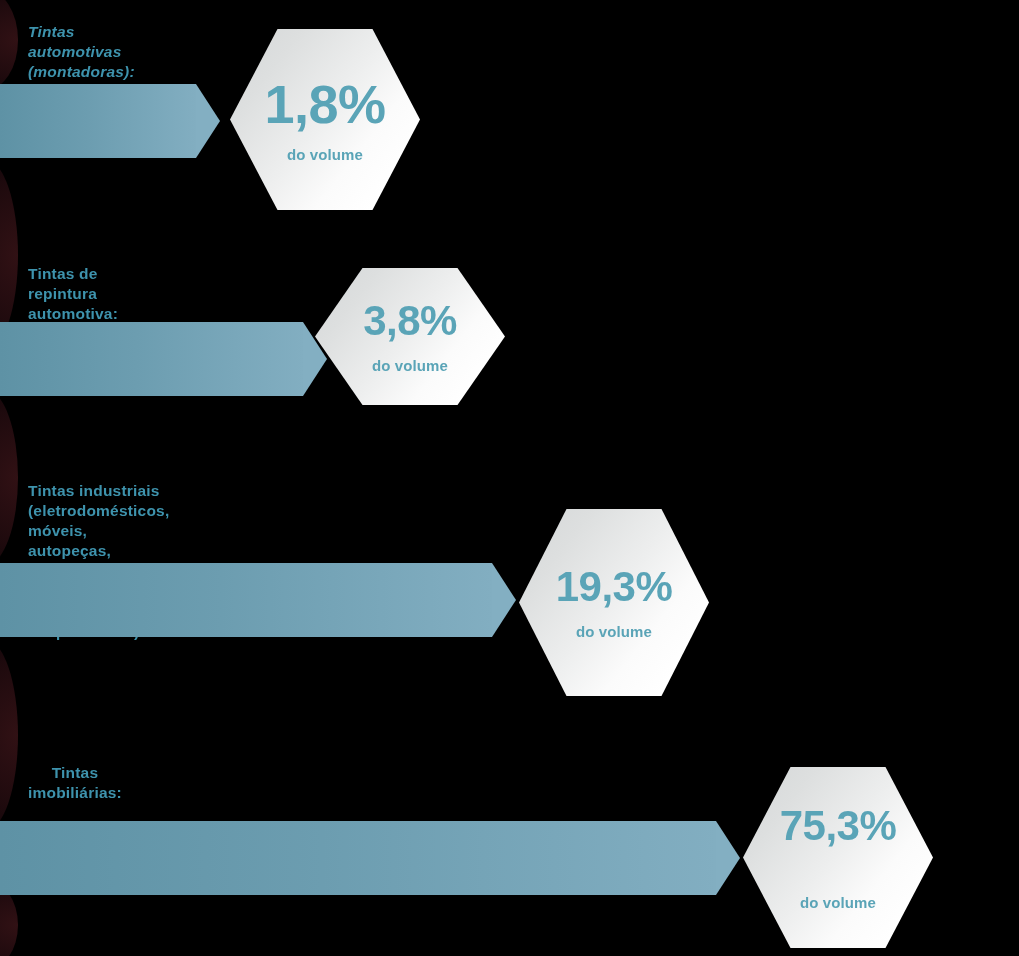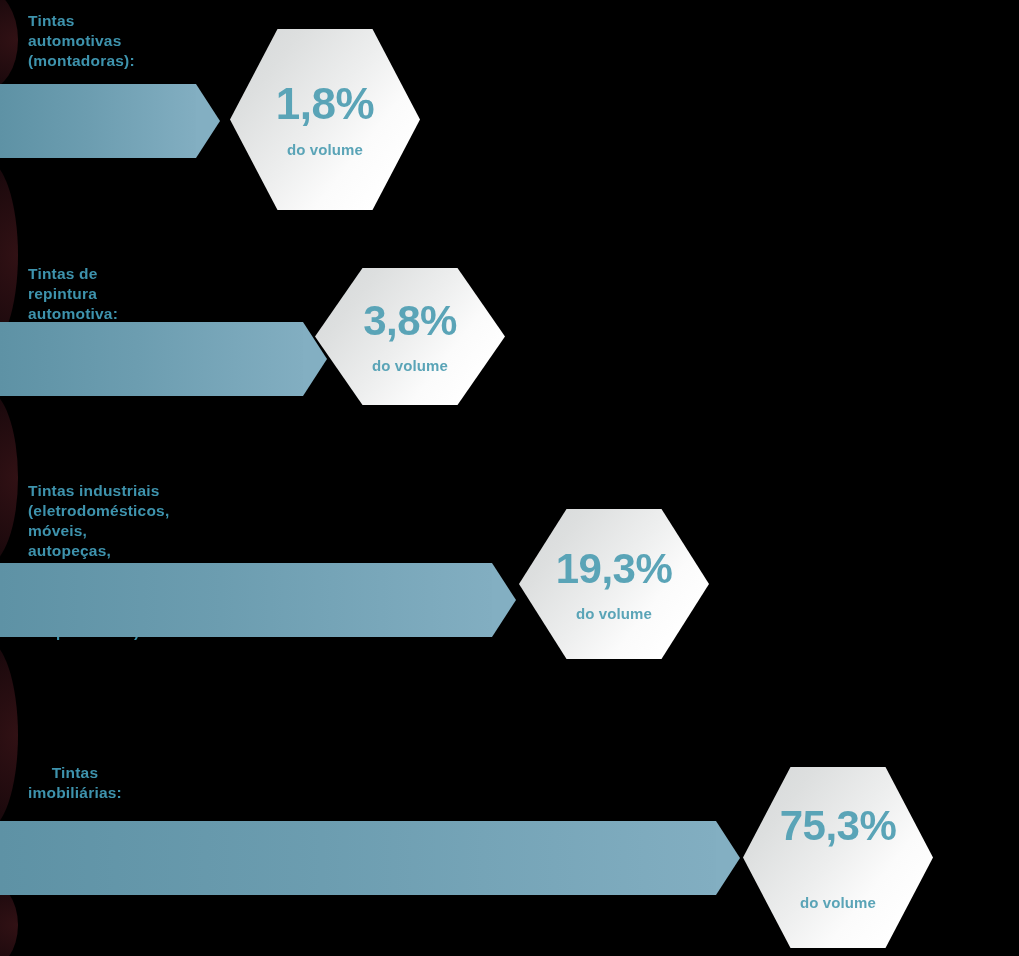--- a/index.html
+++ b/index.html
@@ -84,28 +84,28 @@
 
 <div id="infographic">
 
   <div class="edge-artifact" style="top:-10px;height:100px;"></div>
   <div class="edge-artifact" style="top:160px;height:190px;"></div>
   <div class="edge-artifact" style="top:390px;height:175px;"></div>
   <div class="edge-artifact" style="top:640px;height:190px;"></div>
   <div class="edge-artifact" style="top:880px;height:90px;"></div>
 
   <div class="row">
-    <div class="label" style="left:28px; top:11px;">Tintas automotivas
+    <div class="label" style="left:28px; top:22px;font-style:italic;">Tintas automotivas
 (montadoras):</div>
 
     <div class="bar" style="left:0px; top:84px; width:196px; height:74px;"></div>
     <div class="bar-tip" style="left:196px; top:84px; border-width:37px 0 37px 24px;"></div>
 
     <div class="hex" style="left:230px; top:29px; width:190px; height:181px;">
-      <div class="hex-pct" style="font-size:44px;">1,8%</div>
+      <div class="hex-pct" style="font-size:54px;">1,8%</div>
       <div class="hex-sub" style="font-size:15px;">do volume</div>
     </div>
   </div>
 
   <div class="row">
     <div class="label" style="left:28px; top:264px;">Tintas de repintura
 automotiva:</div>
 
     <div class="bar" style="left:0px; top:322px; width:303px; height:74px;"></div>
     <div class="bar-tip" style="left:303px; top:322px; border-width:37px 0 37px 24px;"></div>
@@ -117,21 +117,21 @@
   </div>
 
   <div class="row">
     <div class="label" style="left:28px; top:481px;">Tintas industriais
 (eletrodomésticos, móveis, autopeças, marítimas,
 aeronáuticas, de manutenção, para máquinas etc.):</div>
 
     <div class="bar" style="left:0px; top:563px; width:492px; height:74px;"></div>
     <div class="bar-tip" style="left:492px; top:563px; border-width:37px 0 37px 24px;"></div>
 
-    <div class="hex" style="left:519px; top:509px; width:190px; height:150px;text-align:center;">
+    <div class="hex" style="left:519px; top:509px; width:190px; height:187px;text-align:center;">
       <div class="hex-pct" style="font-size:42px;">19,3%</div>
       <div class="hex-sub" style="font-size:15px;">do volume</div>
     </div>
   </div>
 
   <div class="row">
     <div class="label" style="left:28px; top:763px;text-align:center;">Tintas imobiliárias:</div>
 
     <div class="bar" style="left:0px; top:821px; width:716px; height:74px;"></div>
     <div class="bar-tip" style="left:716px; top:821px; border-width:37px 0 37px 24px;"></div>

